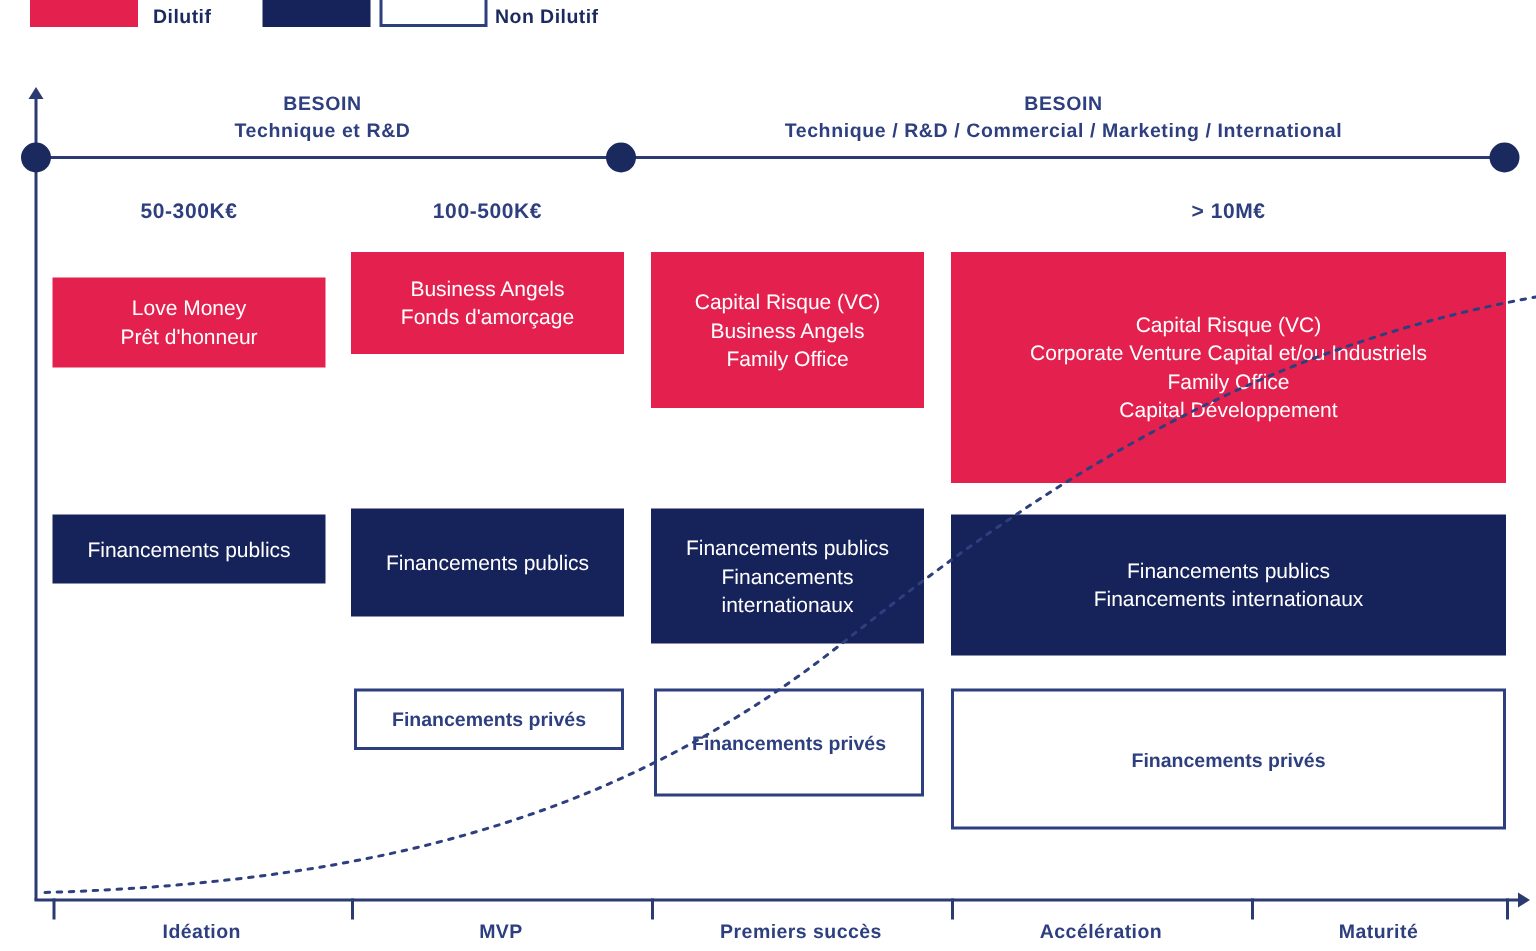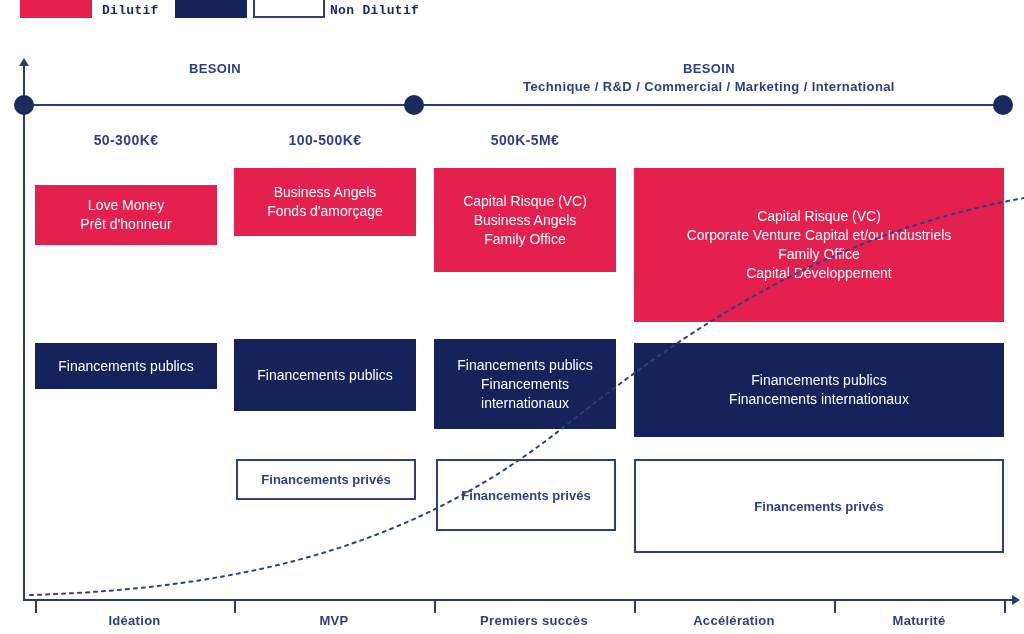--- a/index.html
+++ b/index.html
@@ -21,21 +21,20 @@
     width: 1024px;
     height: 634px;
   }
   .legend-label {
     position: absolute;
     top: 0px;
     font-size: 13px;
     font-weight: bold;
     letter-spacing: .3px;
     color: #1b2a5e;
-    font-family: Liberation Mono, monospace;
   }
 
   
   .axis-v {
     position: absolute;
     left: 23px;
     top: 62px;
     width: 2px;
     height: 538px;
     background: #2a3b72;
@@ -171,29 +170,30 @@
   <div class="axis-h"></div>
   <div class="axis-h-head"></div>
   <div class="top-line"></div>
 
   <div class="dot" style="left:14px;"></div>
   <div class="dot" style="left:404px;"></div>
   <div class="dot" style="left:993px;"></div>
 
   <div class="besoin" style="left:24px; top:60px; width:382px;">
     <span class="t1">BESOIN</span>
+    <span class="t2">Technique et R&amp;D</span>
   </div>
   <div class="besoin" style="left:414px; top:60px; width:590px;">
     <span class="t1">BESOIN</span>
     <span class="t2">Technique / R&amp;D / Commercial / Marketing / International</span>
   </div>
 
   <div class="amount" style="left:35px; width:182px;">50-300K€</div>
   <div class="amount" style="left:234px; width:182px;">100-500K€</div>
-  <div class="amount" style="left:434px; width:182px;">500K-5M€</div>
+  <div class="amount" style="left:634px; width:370px;">&gt; 10M€</div>
 
   <div class="box pink" style="left: 35px; top: 168px; width: 182px; height: 60px; white-space: pre-line; margin-top: 17px;">Love Money
 Prêt d'honneur</div>
   <div class="box pink" style="left: 234px; top: 168px; width: 182px; height: 68px; white-space: pre-line;">Business Angels
 Fonds d'amorçage</div>
   <div class="box pink" style="left: 434px; top: 168px; width: 182px; height: 104px; white-space: pre-line;">Capital Risque (VC)
 Business Angels
 Family Office</div>
   <div class="box pink" style="left: 634px; top: 168px; width: 370px; height: 154px; white-space: pre-line;">Capital Risque (VC)
 Corporate Venture Capital et/ou Industriels

